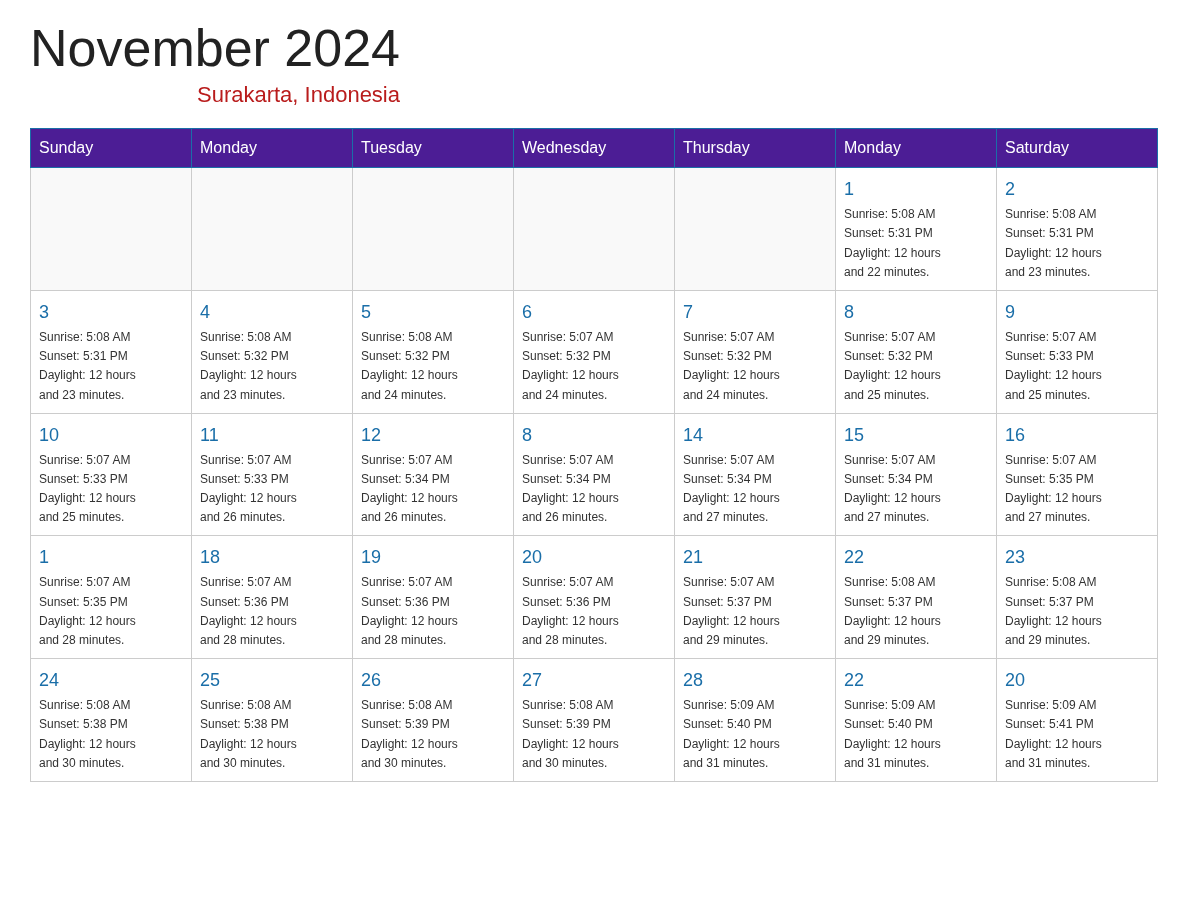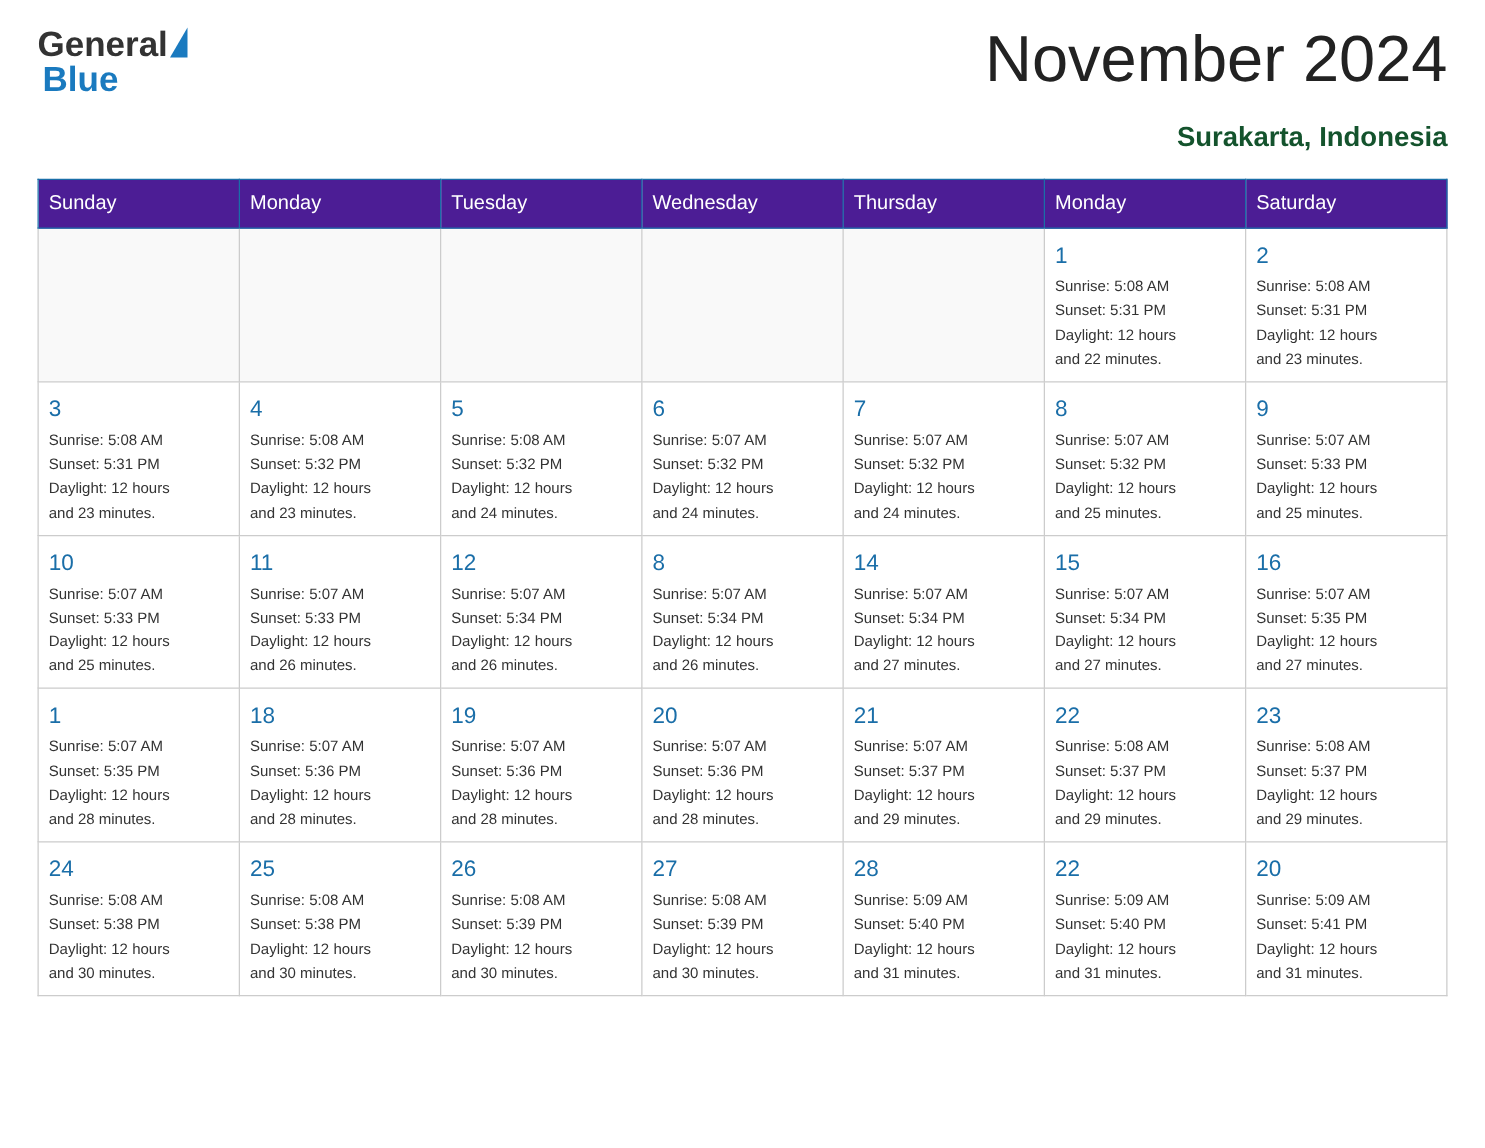--- a/index.html
+++ b/index.html
@@ -42,23 +42,22 @@
       text-align: right;
     }
     .calendar-title {
       font-size: 52px;
       font-weight: normal;
       color: #222;
       line-height: 1.1;
     }
     .calendar-subtitle {
       font-size: 22px;
-      color: #14532d;
-      margin-top: 20px;
-      font-weight: bold;
+      color: #b91c1c;
+      margin-top: 5px;
     }
     .calendar-table {
       width: 100%;
       border-collapse: collapse;
       table-layout: fixed;
     }
     .calendar-table thead tr th {
       background-color: #4c1d95;
       color: #fff;
       font-size: 16px;
@@ -104,29 +103,20 @@
       display: flex;
       align-items: center;
       margin-top: -4px;
       margin-left: 2px;
     }
   </style>
 </head>
 <body>
 
 <div class="header">
-  <div class="logo-wrapper">
-    <div class="logo-row1">
-      <span class="logo-text-general">General</span>
-      <span class="logo-triangle"></span>
-    </div>
-    <div class="logo-row2">
-      <span class="logo-blue">Blue</span>
-    </div>
-  </div>
   <div class="title-section">
     <div class="calendar-title">November 2024</div>
     <div class="calendar-subtitle">Surakarta, Indonesia</div>
   </div>
 </div>
 
 <table class="calendar-table">
   <thead>
     <tr>
     <th>Sunday</th>

